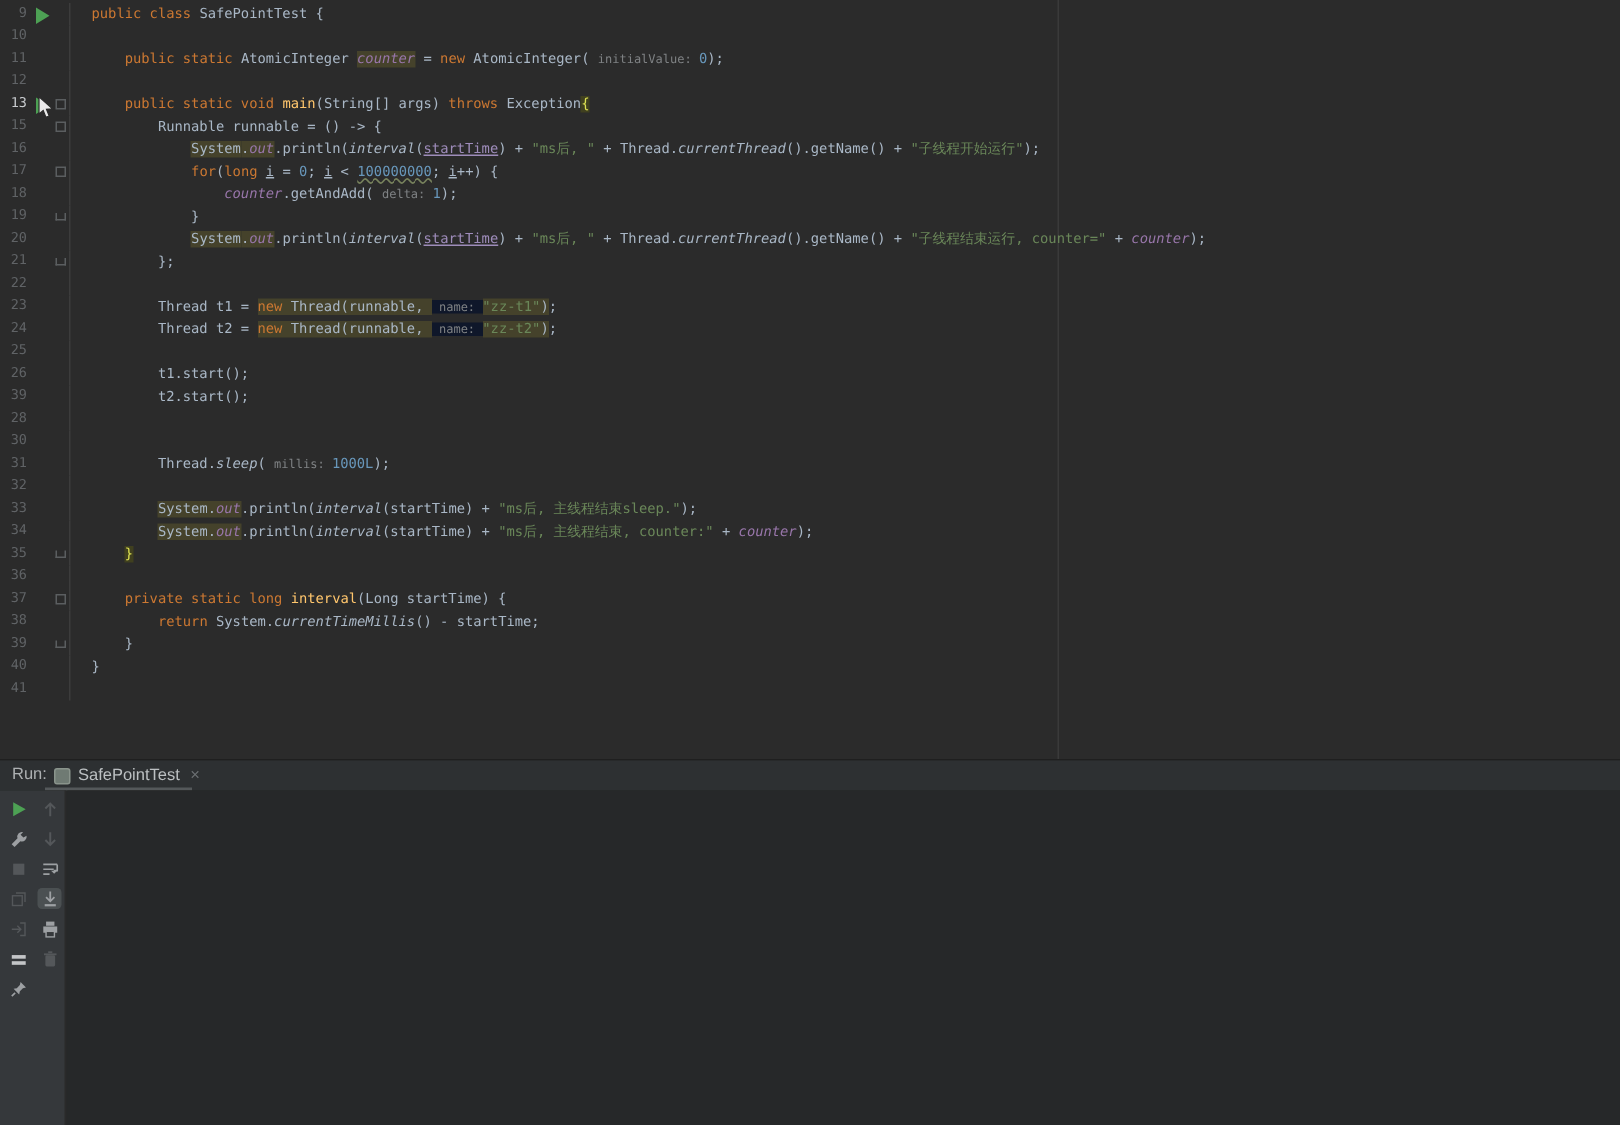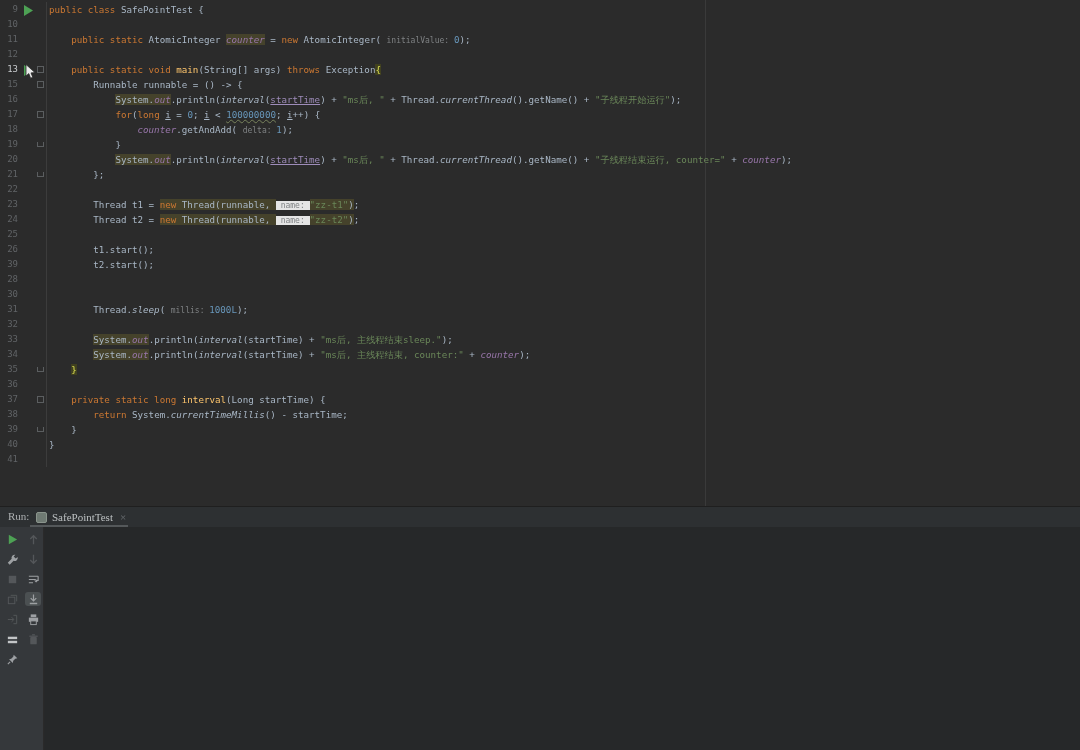--- a/index.html
+++ b/index.html
@@ -19,43 +19,43 @@
     font-size:9px; user-select:none;
   }
   .ln.cur { color:#c8cbce; }
   .gi { width:18px; flex:0 0 18px; position:relative; }
   .gi svg { position:absolute; left:4px; top:1.5px; }
   .gf { width:10px; flex:0 0 10px; position:relative; }
   .fold { position:absolute; left:1px; top:4px; width:7px; height:7px; border:1px solid #5b5e60; background:#2b2b2b; }
   .fold.end { height:5px; top:5px; border-top:none; }
   .cd {
     flex:1; white-space:pre; color:#a9b7c6;
-    border-left:1px solid #3c3c3c; padding-left:2px;
+    border-left:1px solid #3c3c3c; padding-left:14px;
   }
   .tk-k { color:#cc7832; }
   .tk-p { color:#a9b7c6; }
   .tk-m { color:#ffc66d; }
   .tk-f { color:#9876aa; font-style:italic; }
   .tk-i { color:#a9b7c6; font-style:italic; }
   .tk-s { color:#6a8759; }
   .tk-n { color:#6897bb; }
   .tk-h { color:#7f8284; font-size:8px; }
   .tk-u { color:#a9b7c6; text-decoration:underline; }
   .tk-l { color:#9e8cba; text-decoration:underline; }
   .tk-w { color:#6897bb; text-decoration:underline wavy #77825c 1px;text-align:right; }
   .tk-b { color:#dce052; background:#40401f; }
   .hl { background:#45422b; }
-  .tk-h.hl { background:#e5e5e5; }
+  .tk-h.hl { background:#0f172a; }
   .mouse-cursor { position:absolute; left:25px; top:64px; z-index:6; }
 
   
   .panel-sep { width:1080px; height:1px; background:#1f1f1f; }
   .run-header {
     position:relative; width:1080px; height:20px; background:#2d3032;
-    font-family:Liberation Serif, serif;
+    font-family:Liberation Sans, sans-serif;
   }
   .run-label { position:absolute; left:8px; top:3px; font-size:11px; color:#adb0b2; }
   .run-tab {
     position:absolute; left:30px; top:0; height:20px; padding:0 6px 0 6px;
     display:flex; align-items:center; gap:5px; cursor:default;
   }
   .run-tab-underline { position:absolute; left:30px; top:18px; width:98px; height:2px; background:#54585a; }
   .run-tab-title { font-size:11px; color:#bcc0c2; }
   .tab-close { font-size:11px; color:#6b6f72; padding-left:2px; }
   .cfg-icon { width:11px; height:11px; border-radius:2px; background:#6f7a73; border:1px solid #8a948c; }

